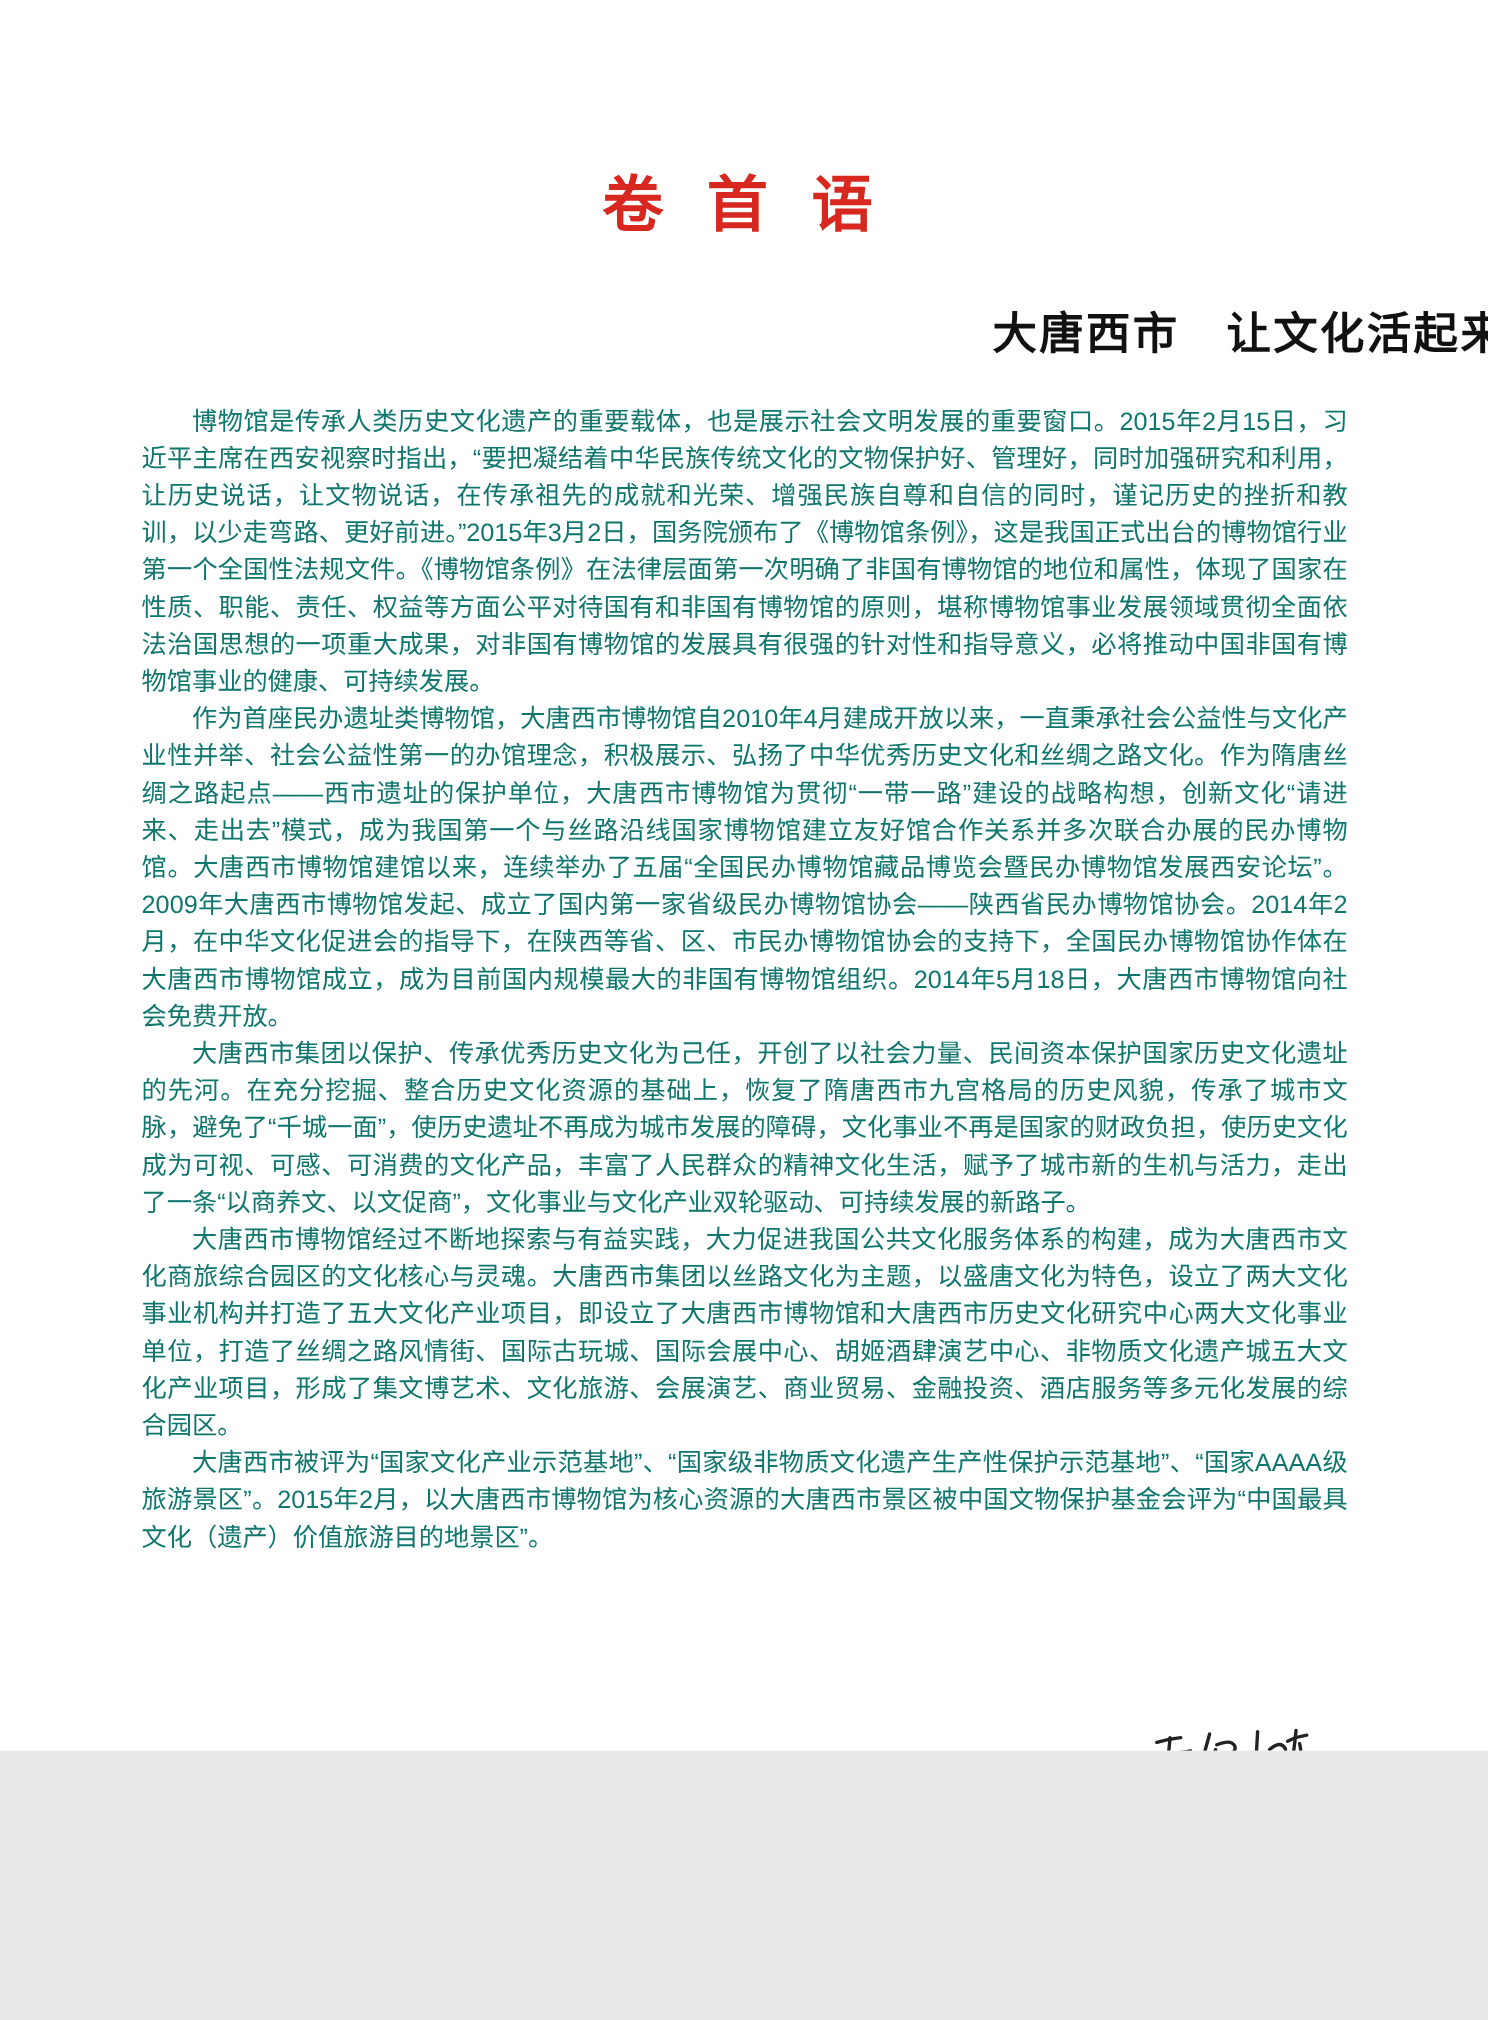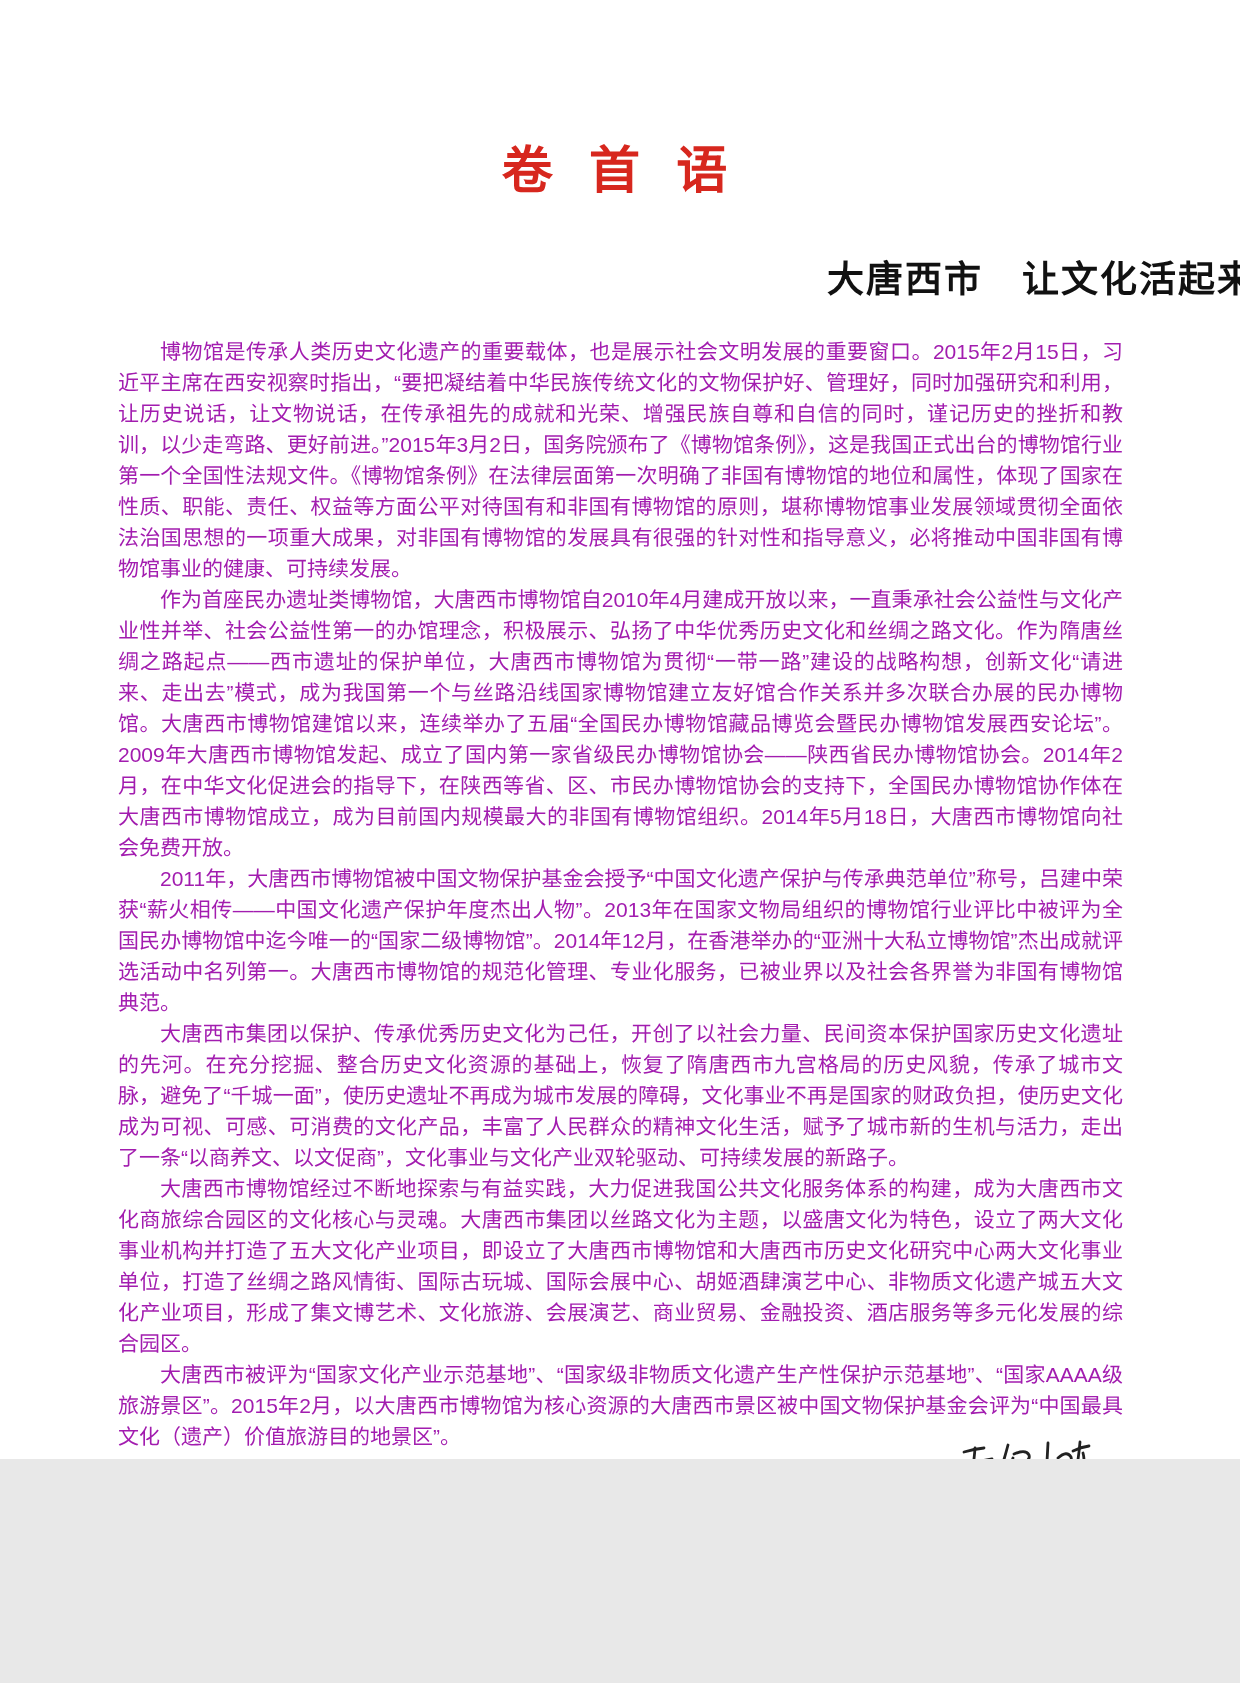--- a/index.html
+++ b/index.html
@@ -39,21 +39,21 @@
     font-family: "Liberation Serif", "DejaVu Serif", serif;
     padding-left: 16px;
   }
   .article-body {
     position: absolute;
     top: 336px;
     left: 118px;
     width: 1005px;
     font-size: 21px;
     line-height: 31px;
-    color: #a21caf;
+    color: #0f766e;
     text-align: justify;
   }
   .article-body p {
     margin: 0;
     padding: 0;
     text-indent: 2em;
   }
   .signature-wrap {
     position: absolute;
     left: 952px;
@@ -92,21 +92,20 @@
 
 <div class="page">
 
   <div class="section-title">卷 首 语</div>
 
   <div class="article-title">大唐西市　让文化活起来</div>
 
   <div class="article-body">
     <p>博物馆是传承人类历史文化遗产的重要载体，也是展示社会文明发展的重要窗口。2015年2月15日，习近平主席在西安视察时指出，“要把凝结着中华民族传统文化的文物保护好、管理好，同时加强研究和利用，让历史说话，让文物说话，在传承祖先的成就和光荣、增强民族自尊和自信的同时，谨记历史的挫折和教训，以少走弯路、更好前进。”2015年3月2日，国务院颁布了《博物馆条例》，这是我国正式出台的博物馆行业第一个全国性法规文件。《博物馆条例》在法律层面第一次明确了非国有博物馆的地位和属性，体现了国家在性质、职能、责任、权益等方面公平对待国有和非国有博物馆的原则，堪称博物馆事业发展领域贯彻全面依法治国思想的一项重大成果，对非国有博物馆的发展具有很强的针对性和指导意义，必将推动中国非国有博物馆事业的健康、可持续发展。</p>
     <p>作为首座民办遗址类博物馆，大唐西市博物馆自2010年4月建成开放以来，一直秉承社会公益性与文化产业性并举、社会公益性第一的办馆理念，积极展示、弘扬了中华优秀历史文化和丝绸之路文化。作为隋唐丝绸之路起点——西市遗址的保护单位，大唐西市博物馆为贯彻“一带一路”建设的战略构想，创新文化“请进来、走出去”模式，成为我国第一个与丝路沿线国家博物馆建立友好馆合作关系并多次联合办展的民办博物馆。大唐西市博物馆建馆以来，连续举办了五届“全国民办博物馆藏品博览会暨民办博物馆发展西安论坛”。 2009年大唐西市博物馆发起、成立了国内第一家省级民办博物馆协会——陕西省民办博物馆协会。2014年2月，在中华文化促进会的指导下，在陕西等省、区、市民办博物馆协会的支持下，全国民办博物馆协作体在大唐西市博物馆成立，成为目前国内规模最大的非国有博物馆组织。2014年5月18日，大唐西市博物馆向社会免费开放。</p>
-    <p>2011年，大唐西市博物馆被中国文物保护基金会授予“中国文化遗产保护与传承典范单位”称号，吕建中荣获“薪火相传——中国文化遗产保护年度杰出人物”。2013年在国家文物局组织的博物馆行业评比中被评为全国民办博物馆中迄今唯一的“国家二级博物馆”。2014年12月，在香港举办的“亚洲十大私立博物馆”杰出成就评选活动中名列第一。大唐西市博物馆的规范化管理、专业化服务，已被业界以及社会各界誉为非国有博物馆典范。</p>
     <p>大唐西市集团以保护、传承优秀历史文化为己任，开创了以社会力量、民间资本保护国家历史文化遗址的先河。在充分挖掘、整合历史文化资源的基础上，恢复了隋唐西市九宫格局的历史风貌，传承了城市文脉，避免了“千城一面”，使历史遗址不再成为城市发展的障碍，文化事业不再是国家的财政负担，使历史文化成为可视、可感、可消费的文化产品，丰富了人民群众的精神文化生活，赋予了城市新的生机与活力，走出了一条“以商养文、以文促商”，文化事业与文化产业双轮驱动、可持续发展的新路子。</p>
     <p>大唐西市博物馆经过不断地探索与有益实践，大力促进我国公共文化服务体系的构建，成为大唐西市文化商旅综合园区的文化核心与灵魂。大唐西市集团以丝路文化为主题，以盛唐文化为特色，设立了两大文化事业机构并打造了五大文化产业项目，即设立了大唐西市博物馆和大唐西市历史文化研究中心两大文化事业单位，打造了丝绸之路风情街、国际古玩城、国际会展中心、胡姬酒肆演艺中心、非物质文化遗产城五大文化产业项目，形成了集文博艺术、文化旅游、会展演艺、商业贸易、金融投资、酒店服务等多元化发展的综合园区。</p>
     <p>大唐西市被评为“国家文化产业示范基地”、“国家级非物质文化遗产生产性保护示范基地”、“国家AAAA级旅游景区”。2015年2月，以大唐西市博物馆为核心资源的大唐西市景区被中国文物保护基金会评为“中国最具文化（遗产）价值旅游目的地景区”。</p>
   </div>
 
   <div class="signature-wrap">
     <svg viewBox="0 0 145 62" xmlns="http://www.w3.org/2000/svg">
 
       <path d="M12 16 Q22 13 32 12"></path>
       <path d="M6 30 Q22 26 40 23"></path>

